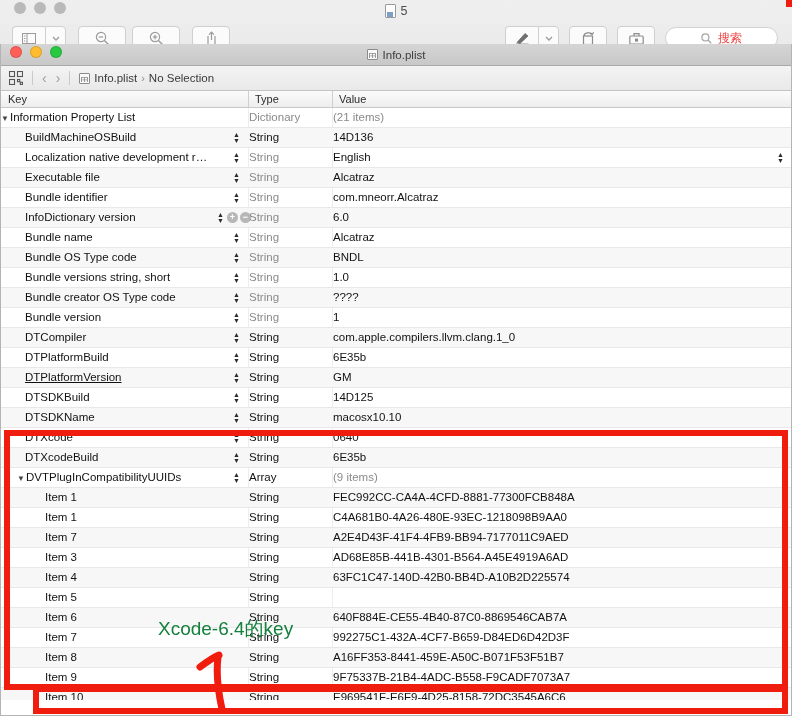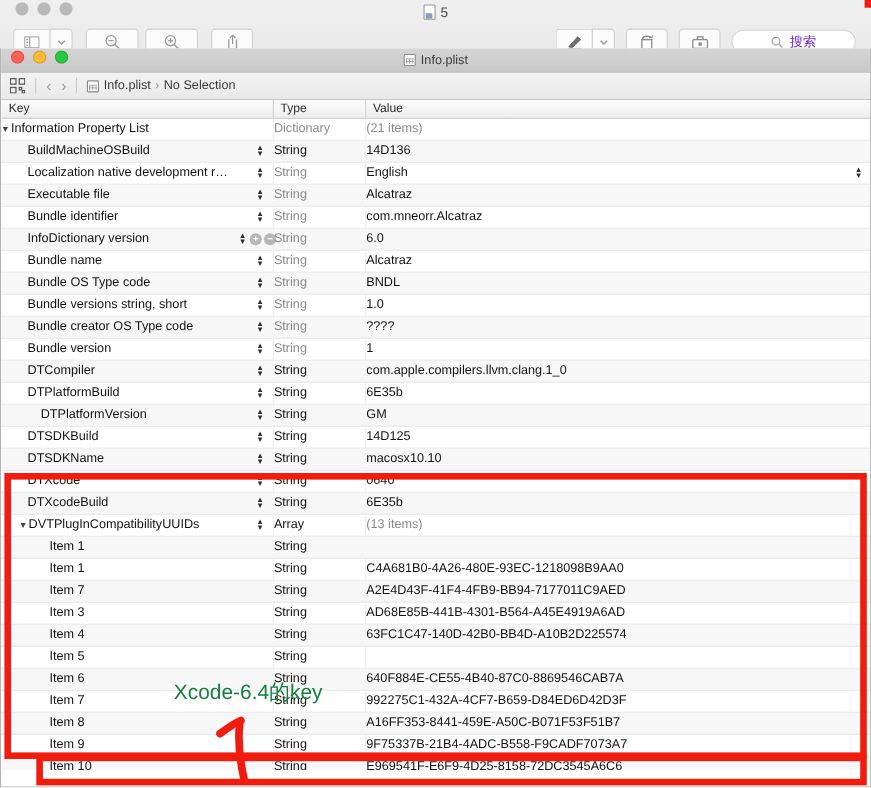--- a/index.html
+++ b/index.html
@@ -31,21 +31,21 @@
 
   .bg-toolbar { position:absolute; left:0; right:0; top:18px; height:40px; display:flex;
     align-items:center; }
   .tbtn { height:24px; border:1px solid #cfcfcf; background:#fbfbfb; border-radius:4px;
     display:flex; align-items:center; justify-content:center; color:#8d8d8d; }
   .tbtn.seg-l { border-top-right-radius:0; border-bottom-right-radius:0; border-right:none; }
   .tbtn.seg-r { border-top-left-radius:0; border-bottom-left-radius:0; }
   .grp { display:flex; }
   .search-field { height:22px; flex:1; background:#ffffff; border:1px solid #d3d3d3;
     border-radius:11px; display:flex; align-items:center; justify-content:center; gap:6px;
-    color:#6d28d9; font-size:12px; }
+    color:#ef4444; font-size:12px; }
 
   
   .xc-window { position:absolute; left:0; top:44px; width:792px; height:672px;
     background:#ffffff; border:1px solid #b4b4b4; border-top:none; }
 
   .xc-titlebar { position:relative; height:22px;
     background:linear-gradient(to bottom, #d6d5d5 0%, #c9c8c8 100%);
     border-bottom:1px solid #a9a9a9; display:flex; align-items:center;
     justify-content:center; gap:5px; }
   .xc-tl-wrap { position:absolute; left:9px; top:2px; display:flex; gap:8px; }
@@ -352,21 +352,21 @@
         <div class="row" style="top: 240px;">
           <span class="cell-key" style="left: 24px;"><span>DTPlatformBuild</span></span>
           <span class="stepper" style="left: 231px;">
             <span>▲</span>
             <span>▼</span>
           </span>
           <span class="cell-type">String</span>
           <span class="cell-val">6E35b</span>
         </div>
         <div class="row alt" style="top: 260px;">
-          <span class="cell-key" style="left: 36px;"><span>DTPlatformVersion</span></span>
+          <span class="cell-key" style="left: 24px; text-decoration: underline;"><span>DTPlatformVersion</span></span>
           <span class="stepper" style="left: 231px;">
             <span>▲</span>
             <span>▼</span>
           </span>
           <span class="cell-type">String</span>
           <span class="cell-val">GM</span>
         </div>
         <div class="row" style="top: 280px;">
           <span class="cell-key" style="left: 24px;"><span>DTSDKBuild</span></span>
           <span class="stepper" style="left: 231px;">
@@ -403,25 +403,26 @@
           <span class="cell-type">String</span>
           <span class="cell-val">6E35b</span>
         </div>
         <div class="row" style="top: 360px;">
           <span class="cell-key" style="left: 16px;"><span class="disc">▼</span><span>DVTPlugInCompatibilityUUIDs</span></span>
           <span class="stepper" style="left: 231px;">
             <span>▲</span>
             <span>▼</span>
           </span>
           <span class="cell-type">Array</span>
-          <span class="cell-val grey">(13 items)</span>
+          <span class="cell-val grey">(9 items)</span>
         </div>
         <div class="row alt" style="top: 380px;">
           <span class="cell-key" style="left: 44px;"><span>Item 1</span></span>
           <span class="cell-type">String</span>
+          <span class="cell-val">FEC992CC-CA4A-4CFD-8881-77300FCB848A</span>
         </div>
         <div class="row" style="top: 400px;">
           <span class="cell-key" style="left: 44px;"><span>Item 1</span></span>
           <span class="cell-type">String</span>
           <span class="cell-val">C4A681B0-4A26-480E-93EC-1218098B9AA0</span>
         </div>
         <div class="row alt" style="top: 420px;">
           <span class="cell-key" style="left: 44px;"><span>Item 7</span></span>
           <span class="cell-type">String</span>
           <span class="cell-val">A2E4D43F-41F4-4FB9-BB94-7177011C9AED</span>

